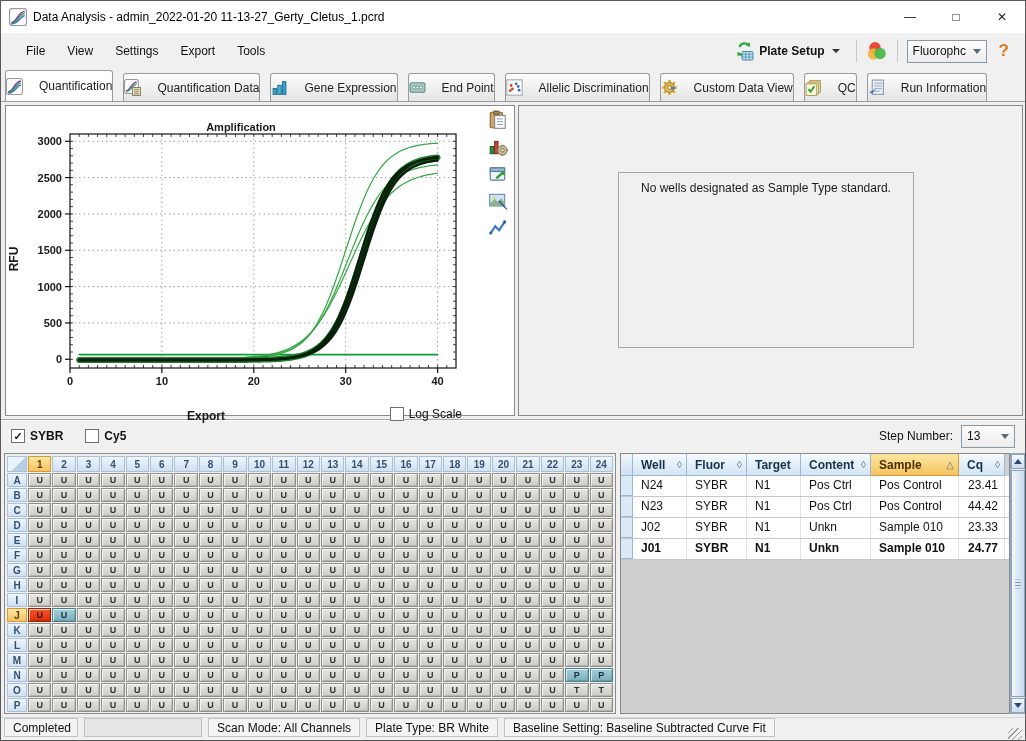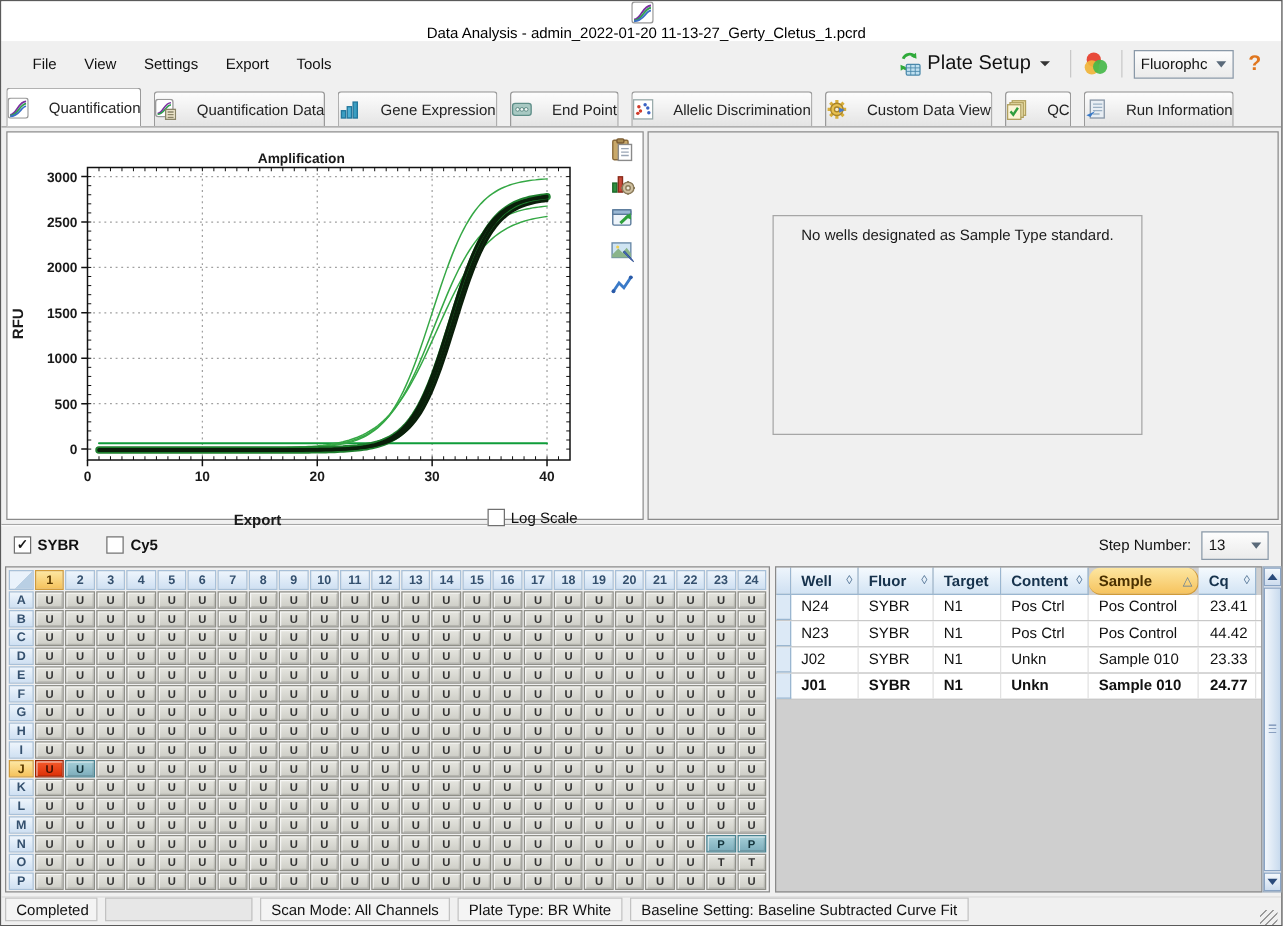--- a/index.html
+++ b/index.html
@@ -2,32 +2,32 @@
 <html><head>
 <meta charset="utf-8">
 <style>
   * { margin:0; padding:0; box-sizing:border-box; }
   html,body { background:#888; }
   body { font-family:"Liberation Sans", sans-serif; }
   .window { position:relative; width:1026px; height:741px; background:#f0f0f0;
             border:1px solid #5a5a5a; overflow:hidden; }
 
   
-  .titlebar { height:32px; background:#ffffff; display:flex; align-items:center; padding-left:8px;flex-direction:column; }
+  .titlebar { height:32px; background:#ffffff; display:flex; align-items:center; padding-left:8px; }
   .titlebar .app-ico { width:18px; height:18px; margin-right:6px; flex:0 0 auto; }
   .titlebar .title { font-size:12px; color:#000; }
   .win-controls { margin-left:auto; display:flex; height:100%; }
   .win-btn { width:46px; height:100%; display:flex; align-items:center; justify-content:center;
              font-size:12px; color:#222; cursor:default; }
 
   
   .menubar { height:36px; background:#f0f0f0; display:flex; align-items:center; padding:0 10px 0 14px; position:relative; }
   .menu-item { font-size:12px; color:#111; padding:5px 11px; }
   .mb-right { margin-left:auto; display:flex; align-items:center; gap:6px; }
-  .tool-btn { display:flex; align-items:center; gap:5px; font-size:16px; color:#111; padding:3px 6px; border:1px solid transparent; }
+  .tool-btn { display:flex; align-items:center; gap:5px; font-size:12px; color:#111; padding:3px 6px; border:1px solid transparent;font-weight:bold; }
   .caret { width:0; height:0; border-left:4px solid transparent; border-right:4px solid transparent; border-top:4px solid #333; margin-left:2px; }
   .vsep { width:1px; height:22px; background:#c8c8c8; margin:0 3px; }
   .combo { display:flex; align-items:center; justify-content:space-between; width:80px; height:23px;
            border:1px solid #8a99a8; background:linear-gradient(#fdfdfd,#ebebeb); padding:0 5px; font-size:12px; color:#111; }
   .combo .chev { width:0; height:0; border-left:4px solid transparent; border-right:4px solid transparent; border-top:5px solid #5a6a7a; }
   .help-q { font-size:17px; font-weight:bold; color:#e0761e; padding:0 6px; }
 
   
   .tabbar { height:32px; background:#f0f0f0; display:flex; align-items:flex-end; padding-left:4px; }
   .tab { display:flex; align-items:center; gap:16px; height:28px; padding:0 0; font-size:12px; color:#222;
@@ -76,21 +76,21 @@
   .well.selected { background:linear-gradient(#a6cfd8,#7cadbb); border-color:#49828f; color:#12323a; }
   .well.active { background:linear-gradient(#f45a2c,#dd2f06); border-color:#9c2000; color:#3c0e00; }
 
   
   .table-panel { position:absolute; left:619px; top:2px; width:390px; height:261px; background:#cfcfcf; border:1px solid #8a8a8a; overflow:hidden; }
   .t-head { display:flex; height:22px; }
   .t-hcell { display:flex; align-items:center; justify-content:space-between; padding:0 4px 0 8px;
              font-size:12px; font-weight:bold; color:#16324c; background:linear-gradient(#f5fafe,#d3e4f4);
              border-right:1px solid #9ab6d0; border-bottom:1px solid #9ab6d0; }
   .t-hcell .sort { font-size:10px; color:#5a7a9a; font-weight:normal; }
-  .t-hcell.hl { background:linear-gradient(#fde7a2,#f6c35e); border-color:#cf9a3a; color:#4a3000;border-radius:10px; }
+  .t-hcell.hl { background:linear-gradient(#fde7a2,#f6c35e); border-color:#cf9a3a; color:#4a3000; }
   .t-gutter { background:linear-gradient(#eef5fc,#cfe0f2); border-right:1px solid #9ab6d0; border-bottom:1px solid #9ab6d0; }
   .t-row { display:flex; height:20px; background:#fff; }
   .t-cell { font-size:12px; color:#111; padding:2px 4px 0 8px; border-right:1px solid #e2e2e2; white-space:nowrap; overflow:hidden; }
   .t-row .t-gutter { background:#dce9f6; }
   .t-row.bold .t-cell { font-weight:bold; }
   .t-cell.num { text-align:right; padding-right:6px; }
   .t-rowsep { height:1px; background:#c8c8c8; }
 
   .t-scroll { position:absolute; left:1009px; top:2px; width:16px; height:261px; background:#e8eef5; border:1px solid #98a8b8; }
   .sb-btn { position:absolute; left:0; width:14px; height:15px; background:linear-gradient(#f4f8fc,#cddcee);

